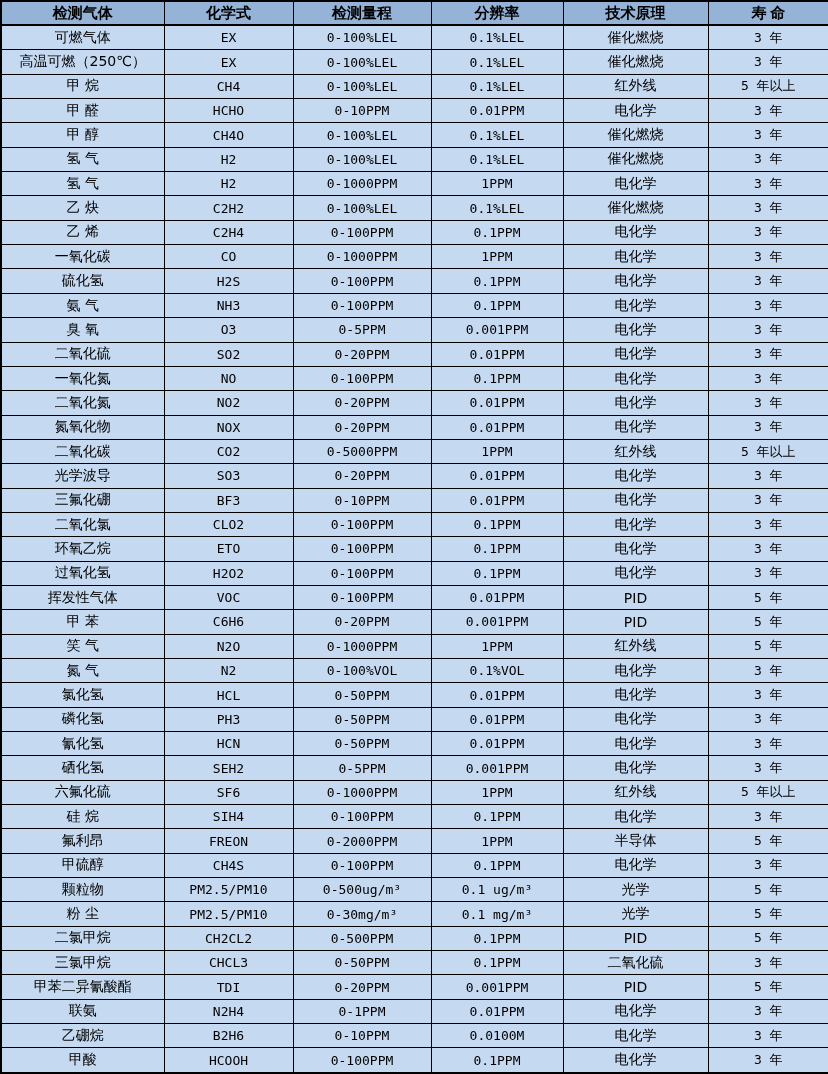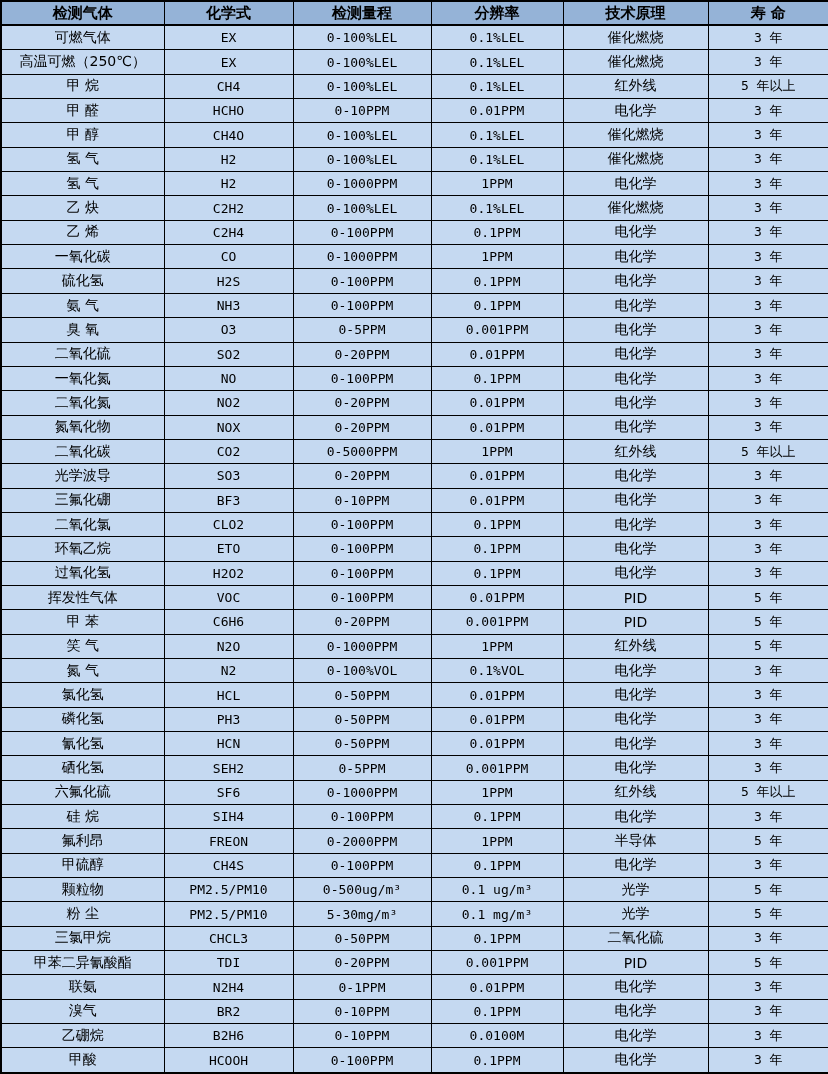--- a/index.html
+++ b/index.html
@@ -20,20 +20,21 @@
   th,td{
     border:1px solid var(--border);
     text-align:center;vertical-align:middle;
     padding:0 2px;overflow:hidden;white-space:nowrap;
   }
   thead th{
     background:var(--header-bg);
     font-size:15px;font-weight:bold;
     border-bottom:2px solid var(--border);
     height:22px;
+    font-family:Liberation Serif, serif;
   }
   tbody td{background:var(--row-bg);height:21px;}
   td.cn{font-size:14px;}
   td.val{
     font-size:13px;
     font-family:"DejaVu Sans Mono","Liberation Mono",monospace;
   }
 </style>
 </head>
 <body>
@@ -342,23 +343,31 @@
     <td class="cn">颗粒物</td>
     <td class="val">PM2.5/PM10</td>
     <td class="val">0-500ug/m³</td>
     <td class="val">0.1 ug/m³</td>
     <td class="cn">光学</td>
     <td class="val">5 年</td>
   </tr>
       <tr>
     <td class="cn">粉 尘</td>
     <td class="val">PM2.5/PM10</td>
-    <td class="val">5-30mg/m³</td>
+    <td class="val">0-30mg/m³</td>
     <td class="val">0.1 mg/m³</td>
     <td class="cn">光学</td>
+    <td class="val">5 年</td>
+  </tr>
+      <tr>
+    <td class="cn">二氯甲烷</td>
+    <td class="val">CH2CL2</td>
+    <td class="val">0-500PPM</td>
+    <td class="val">0.1PPM</td>
+    <td class="cn">PID</td>
     <td class="val">5 年</td>
   </tr>
       <tr>
     <td class="cn">三氯甲烷</td>
     <td class="val">CHCL3</td>
     <td class="val">0-50PPM</td>
     <td class="val">0.1PPM</td>
     <td class="cn">二氧化硫</td>
     <td class="val">3 年</td>
   </tr>
@@ -368,28 +377,20 @@
     <td class="val">0-20PPM</td>
     <td class="val">0.001PPM</td>
     <td class="cn">PID</td>
     <td class="val">5 年</td>
   </tr>
       <tr>
     <td class="cn">联氨</td>
     <td class="val">N2H4</td>
     <td class="val">0-1PPM</td>
     <td class="val">0.01PPM</td>
-    <td class="cn">电化学</td>
-    <td class="val">3 年</td>
-  </tr>
-      <tr>
-    <td class="cn">溴气</td>
-    <td class="val">BR2</td>
-    <td class="val">0-10PPM</td>
-    <td class="val">0.1PPM</td>
     <td class="cn">电化学</td>
     <td class="val">3 年</td>
   </tr>
       <tr>
     <td class="cn">乙硼烷</td>
     <td class="val">B2H6</td>
     <td class="val">0-10PPM</td>
     <td class="val">0.0100M</td>
     <td class="cn">电化学</td>
     <td class="val">3 年</td>

